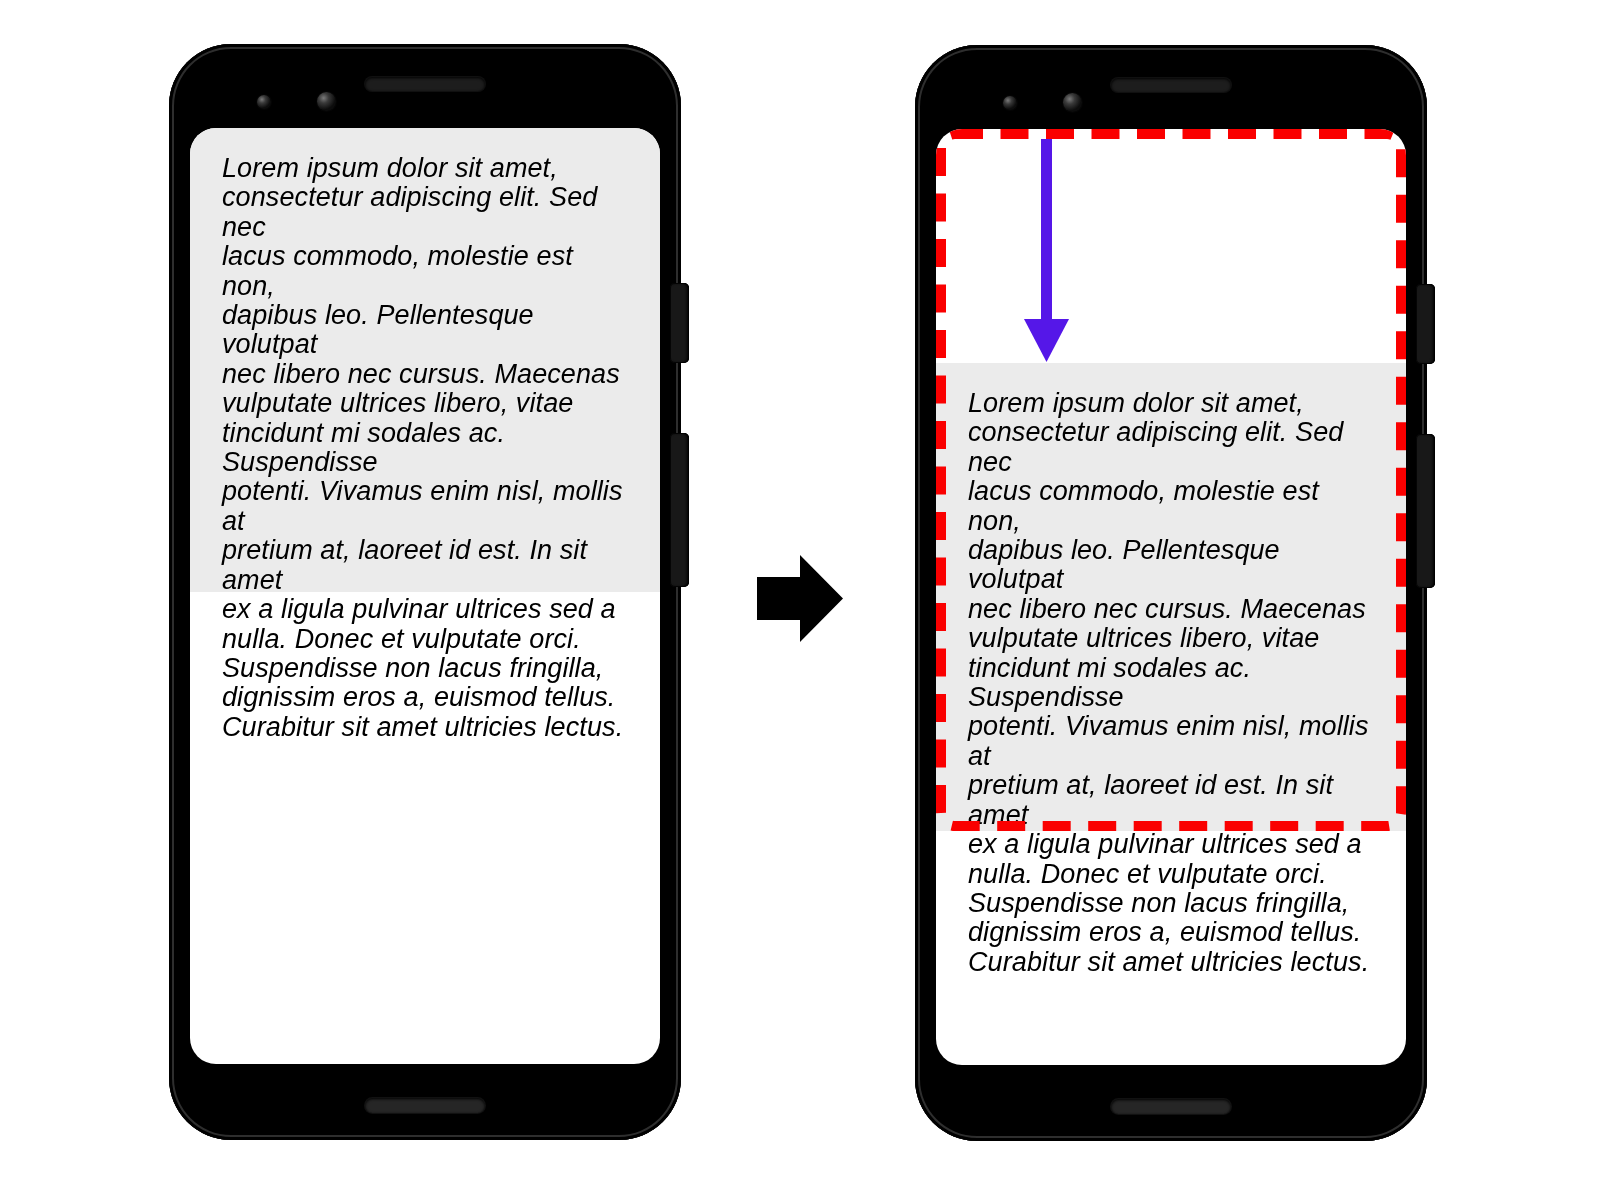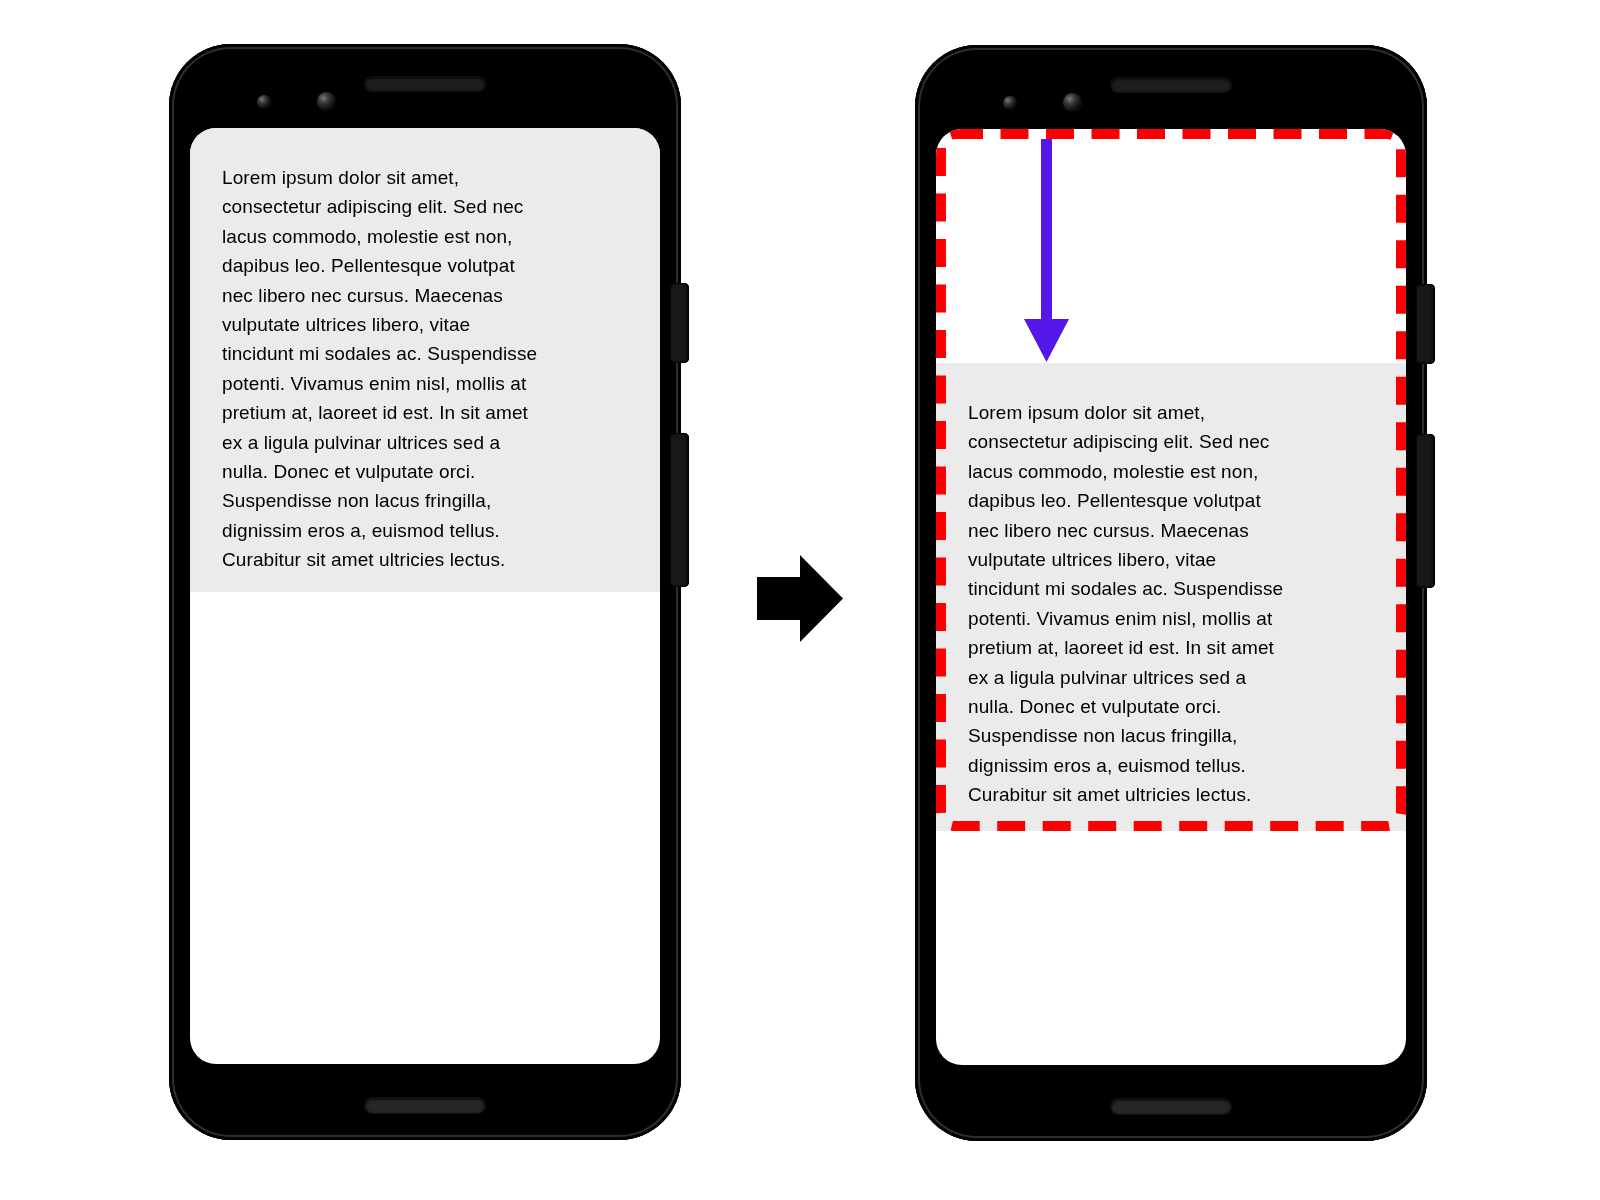--- a/index.html
+++ b/index.html
@@ -48,24 +48,25 @@
     background:var(--screen,#ffffff);
     border-radius:26px; overflow:hidden;
   }
   .content-block {
     position:absolute; left:0; width:470px;
     background:var(--content-block,#ebebeb);
   }
   .phone-before .content-block { top:0;     height:464px; }
   .phone-after  .content-block { top:234px; height:468px; }
   .content-text {
-    position:absolute; left:32px; top:35px; width:410px;
-    font-size:19px; line-height:29.4px; letter-spacing:0.1px;
+    position:absolute; left:32px; top:26px; width:410px;
+    font-size:27px; line-height:29.4px; letter-spacing:0.1px;
     color:var(--body-text,#000);
     white-space:pre-line;
+    font-style:italic;
   }
   .screen-overlay {
     position:absolute; left:0; top:0; width:470px; height:936px;
     pointer-events:none;
   }
   
   .transition-arrow { position:absolute; left:750px; top:548px; }
 </style>
 </head>
 <body>

